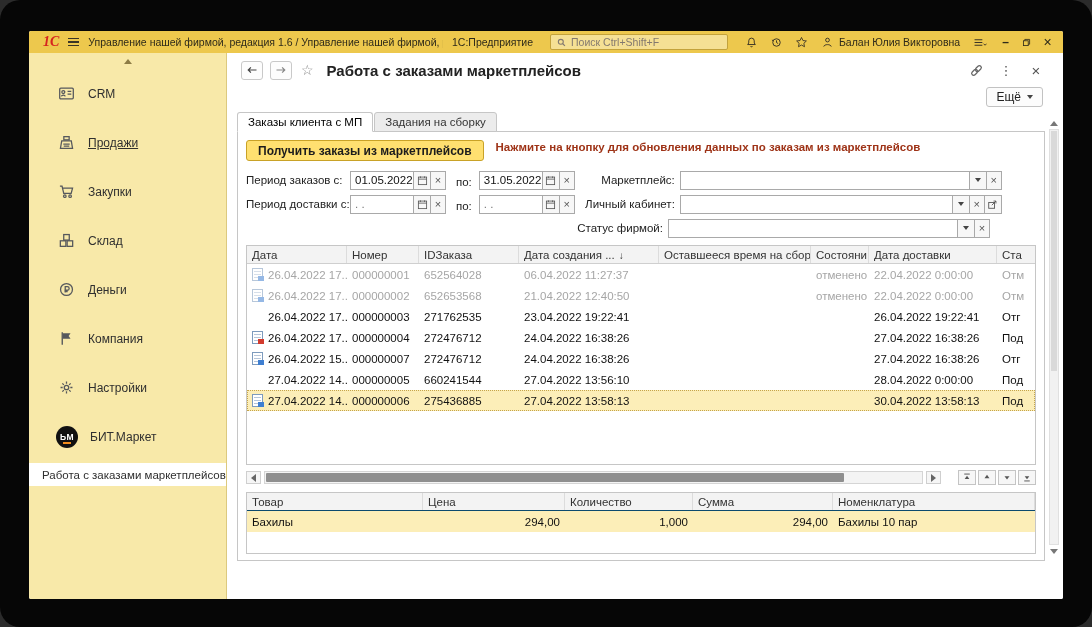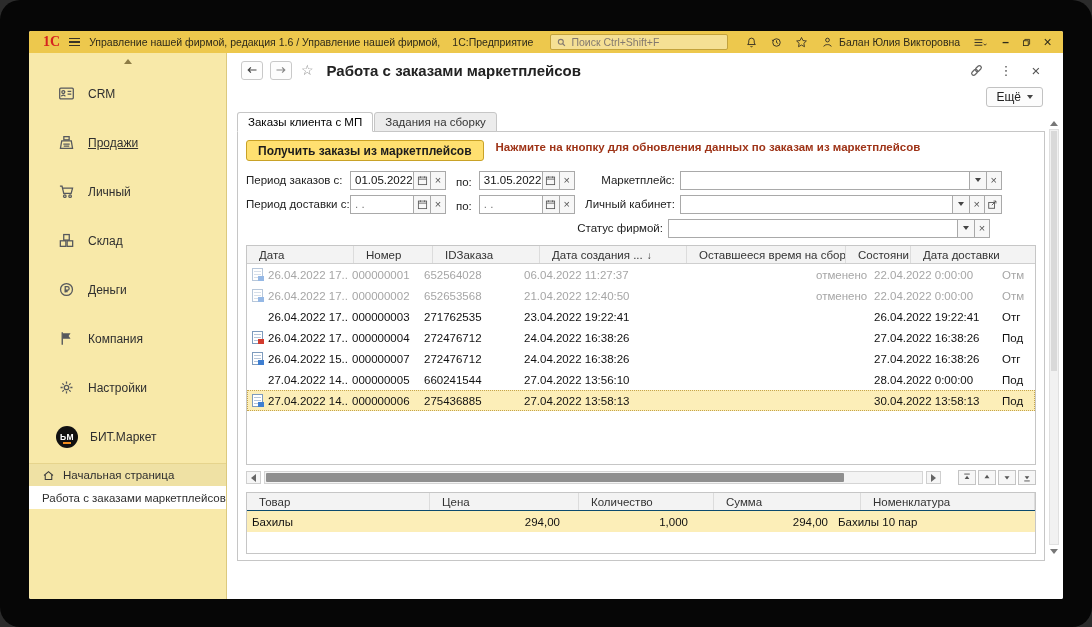--- a/index.html
+++ b/index.html
@@ -8,21 +8,21 @@
 
   .frame { width:1092px; height:627px; background:#060606; border-radius:20px;
            padding:31px 29px 28px 29px; }
   .window { width:100%; height:100%; background:#fff; display:flex; flex-direction:column;
             overflow:hidden; border-radius:2px; }
 
   
   .titlebar { height:22px; flex:none; background:var(--titlebar-bg,#edc84d);
               display:flex; align-items:center; padding:0 6px; gap:7px;
               font-size:11px; color:#2e2a1a; white-space:nowrap; }
-  .tb-logo { font-weight:bold; font-size:14px; color:var(--logo-red,#d6231f);
+  .tb-logo { font-weight:bold; font-style:italic; font-size:14px; color:var(--logo-red,#d6231f);
              font-family:"Liberation Serif","DejaVu Serif",serif; margin-left:8px; }
   .burger { display:inline-flex; flex-direction:column; gap:2px; padding:3px 2px; cursor:pointer; }
   .burger i { display:block; width:11px; height:1.6px; background:#3a3526; }
   .tb-title { max-width:405px; overflow:hidden; text-overflow:clip; font-size:10.5px; }
   .tb-app { font-size:10.5px; margin-left:2px; }
   .tb-search { display:flex; align-items:center; gap:4px; width:198px; height:16px;
                background:rgba(255,252,235,.45); border:1px solid #c3a23b; border-radius:2px;
                padding:0 5px; color:#83796f; font-size:10.5px; margin-left:10px; }
   .tb-spacer { flex:1; }
   .tb-ic { display:inline-flex; align-items:center; justify-content:center; width:20px; height:18px; cursor:pointer; }
@@ -109,21 +109,21 @@
   .fbtn.clear::before { content:"×"; }
   .combo { display:flex; height:19px; width:322px; }
   .cinput { flex:1; border:1px solid #a9a9a9; background:#fff; font-size:11.5px; padding:0 4px;
             display:flex; align-items:center; color:#111; }
 
   
   .otable { flex:none; height:220px; border:1px solid #c6c6c6; display:flex; flex-direction:column; overflow:hidden; }
   .thead { display:flex; height:18px; flex:none; background:#f3f3f3; border-bottom:1px solid #cfcfcf;
            font-size:11.5px; color:#333; overflow:hidden; }
   .hcell { flex:0 0 auto; display:flex; align-items:center; padding:0 5px; border-right:1px solid #dcdcdc;
-           white-space:nowrap; overflow:hidden; cursor:pointer;margin-left:7px; }
+           white-space:nowrap; overflow:hidden; cursor:pointer; }
   .sort-arrow::before { content:"↓"; margin-left:4px; font-size:10px; color:#333; }
   .tbody { flex:1; overflow:hidden; }
   .trow { display:flex; height:21px; align-items:center; font-size:11.5px; color:#111;
           overflow:hidden; cursor:pointer; }
   .trow.muted { color:var(--muted-text,#a6a6a6); }
   .trow.selected { background:var(--selected-row-bg,#fceeb8); outline:1px dotted #c5a44a; outline-offset:-1px; }
   .tcell { flex:0 0 auto; padding:0 5px; white-space:nowrap; overflow:hidden; display:flex; align-items:center; gap:5px; }
   .c0 { width:100px; } .c1 { width:72px; } .c2 { width:100px; } .c3 { width:140px; }
   .c4 { width:152px; } .c5 { width:58px; } .c6 { width:128px; } .c7 { width:60px; }
 
@@ -271,21 +271,21 @@
         </div>
 
         <div class="nav-item">
           <span class="nico">
             <svg width="17" height="17" viewBox="0 0 16 16" fill="none" stroke="#56585c" stroke-width="1.2">
               <path d="M1.8 3h2l1.6 6.8h7l1.3-5H4.6"></path>
               <circle cx="6.4" cy="12.4" r="1.2"></circle>
                 <circle cx="11.4" cy="12.4" r="1.2"></circle>
             </svg>
           </span>
-          <span>Личный</span>
+          <span>Закупки</span>
         </div>
 
         <div class="nav-item">
           <span class="nico">
             <svg width="17" height="17" viewBox="0 0 16 16" fill="none" stroke="#56585c" stroke-width="1.2">
               <rect x="2.2" y="8.3" width="5.2" height="5.2"></rect>
               <rect x="8.6" y="8.3" width="5.2" height="5.2"></rect>
               <rect x="5.4" y="2.4" width="5.2" height="5.2"></rect>
             </svg>
           </span>
@@ -322,29 +322,20 @@
           <span>Настройки</span>
         </div>
 
         <div class="nav-item">
           <span class="bm-badge">ЬМ</span>
           <span>БИТ.Маркет</span>
         </div>
 
         <div class="sb-fill" style="flex:0 0 2px;"></div>
 
-        <div class="sb-foot-item home">
-          <span>
-            <svg width="13" height="13" viewBox="0 0 16 16" fill="none" stroke="#3c3c3c" stroke-width="1.3">
-              <path d="M2.5 8 8 3.2 13.5 8"></path>
-                <path d="M4 7.4v5.6h8V7.4"></path>
-            </svg>
-          </span>
-          <span>Начальная страница</span>
-        </div>
         <div class="sb-foot-item selected">
           <span>Работа с заказами маркетплейсов</span>
         </div>
 
         <div class="sb-fill"></div>
       </div>
 
       <div class="main">
 
         <div class="page-header">

